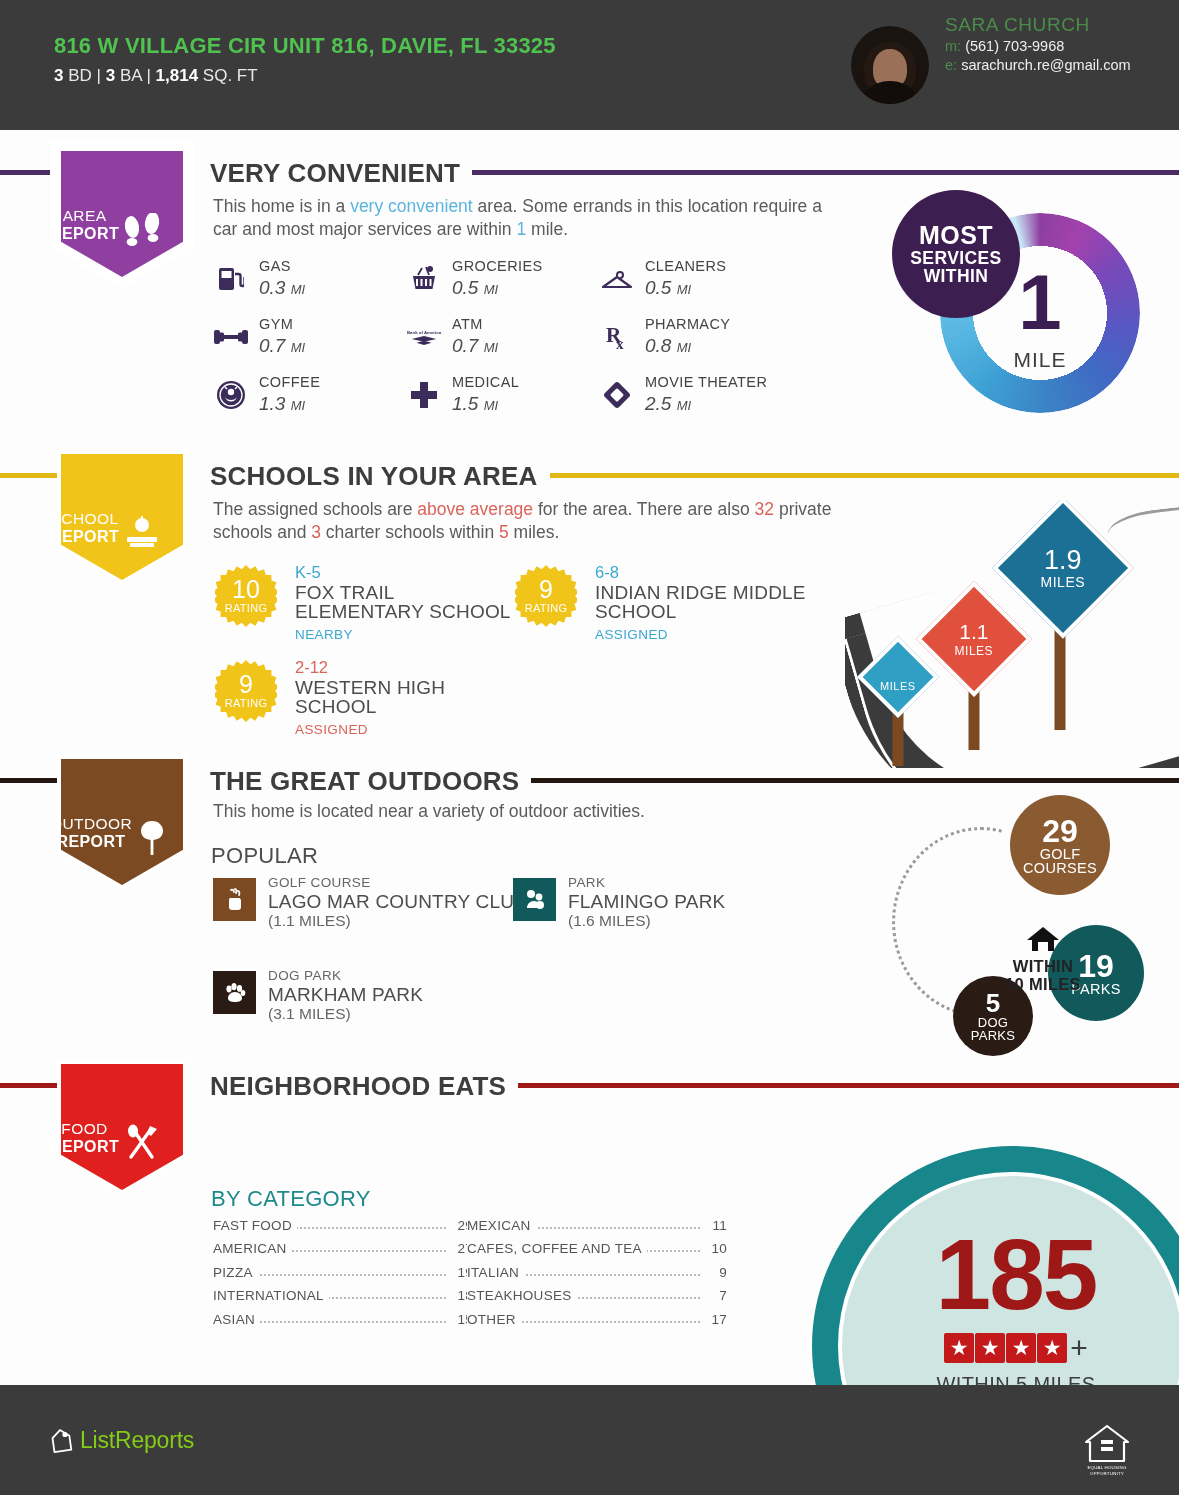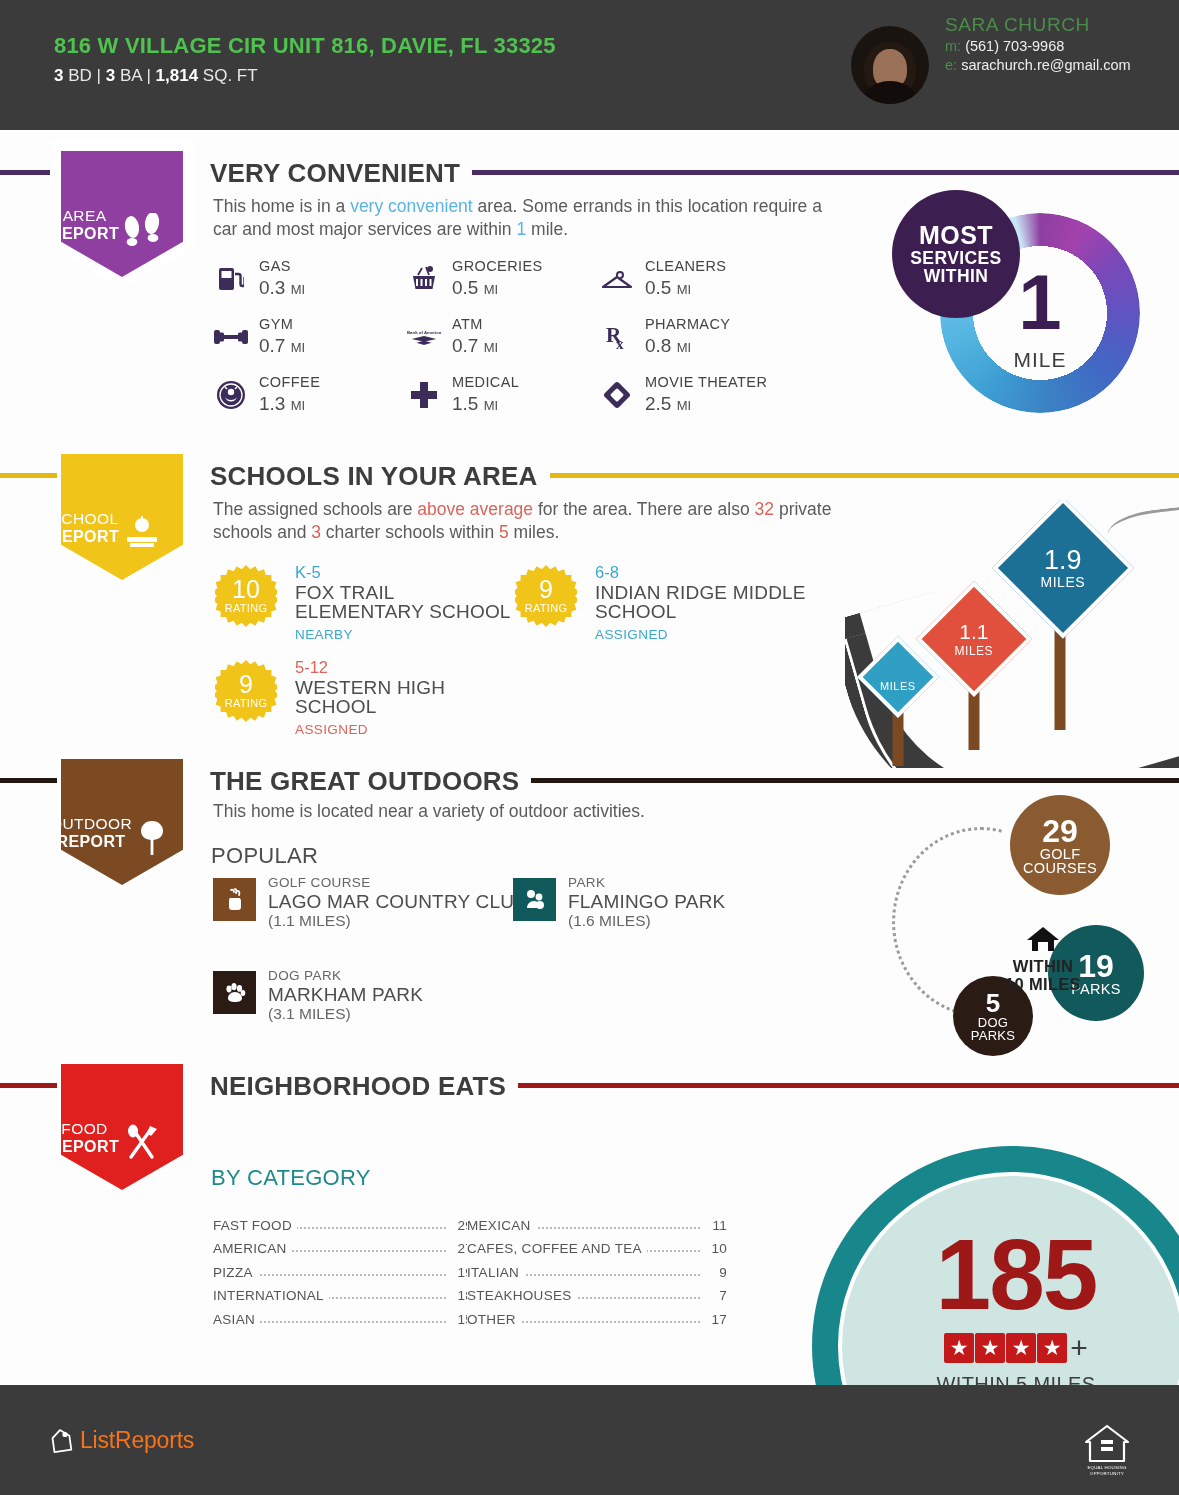--- a/index.html
+++ b/index.html
@@ -97,21 +97,21 @@
   }
 
   
   #area-sect { top:140px; height:310px; }
   .amen { position:absolute; width:220px; }
   .amen .ico {
     position:absolute; left:0; top:2px; width:36px; height:38px;
     display:flex; align-items:center; justify-content:center;
   }
   .amen .lbl { position:absolute; left:46px; top:0px; font-size:14.5px; color:#444; letter-spacing:0.4px; }
-  .amen .val { position:absolute; left:46px; top:19px; font-size:19px; color:#4d4d4d; }
+  .amen .val { position:absolute; left:46px; top:19px; font-size:19px; color:#4d4d4d;font-style:italic; }
   .amen .val .u { font-size:13px; }
 
   .donut-wrap { position:absolute; left:940px; top:213px; width:200px; height:200px; }
   .donut {
     position:absolute; inset:0; border-radius:50%;
     background:conic-gradient(from 0deg,
        #8e3fa0 0deg, #a342ad 26deg, #7b48b8 56deg,
        #5a56c2 96deg, #4069c4 134deg, #3b82c4 175deg,
        #3e9fd4 215deg, #53b4e0 250deg, #6ac3ea 290deg,
        #9fd4f0 320deg, #c9e6f6 345deg, #8e3fa0 360deg);
@@ -203,21 +203,21 @@
   .dotring {
     position:absolute; left:12px; top:32px; width:178px; height:190px;
     border:3px dotted #9b9b9b; border-radius:50%;
     clip-path:polygon(0 0,62% 0,62% 18%,18% 18%,18% 82%,70% 82%,70% 100%,0 100%);
   }
   .homemark { position:absolute; left:108px; top:130px; width:110px; text-align:center; }
   .homemark .hl { font-size:16.5px; font-weight:bold; color:#222; line-height:1.12; letter-spacing:0.3px; }
 
   
   #food-sect { top:1053px; height:330px; }
-  .bycat { position:absolute; left:211px; top:112px; font-size:22px; color:#1f8a8a; letter-spacing:0.3px; }
+  .bycat { position:absolute; left:211px; top:133px; font-size:22px; color:#1f8a8a; letter-spacing:0.3px; }
   .catcol { position:absolute; top:163px; width:260px; }
   .catrow { position:relative; height:23.4px; font-size:13.5px; color:#555; letter-spacing:0.3px; }
   .catrow .cn { position:absolute; left:0; top:2px; background:#fdfdfd; padding-right:5px; z-index:2; }
   .catrow .cv { position:absolute; right:0; top:2px; background:#fdfdfd; padding-left:5px; z-index:2; text-align:right; width:26px; }
   .catrow .dots { position:absolute; left:0; right:0; top:11px; border-bottom:2px dotted #b9b9b9; z-index:1; }
 
   .bigcircle {
     position:absolute; left:812px; top:1146px; width:400px; height:400px;
     border-radius:50%; background:#17878b;
   }
@@ -244,21 +244,21 @@
 
   
   .footer {
     position:absolute; left:0; top:1385px; width:1179px; height:110px;
     background:#3b3b3b;
   }
   .lr-logo { position:absolute; left:50px; top:42px; display:flex; align-items:center; }
   .lr-logo .mark {
     width:23px; height:26px; margin-right:7px; position:relative;
   }
-  .lr-logo .txt { color:#f97316; font-size:23px; letter-spacing:-0.2px; }
+  .lr-logo .txt { color:#84cc16; font-size:23px; letter-spacing:-0.2px; }
   .disclaimer {
     position:absolute; left:224px; top:49px; font-size:13.5px; color:#e2e2e2;
   }
   .eho { position:absolute; left:1082px; top:38px; width:50px; height:52px; }
   .eho .ehotxt { position:absolute; left:0; top:42px; width:50px; text-align:center; font-size:4.4px; color:#fff; letter-spacing:0.2px; line-height:1.25; }
   svg { display:block; }
 </style>
 </head>
 <body>
 
@@ -487,21 +487,21 @@
         <span>SCHOOL</span>
       </div>
       <div class="tag blue" style="top:62px">ASSIGNED</div>
     </div>
 
     <div class="sch" style="left:215px;top:217px">
       <div class="star">
         <span class="n">9</span>
         <span class="r">RATING</span>
       </div>
-      <div class="grade red">5-12</div>
+      <div class="grade red">2-12</div>
       <div class="name">
         <span>WESTERN HIGH</span><br>
         <span>SCHOOL</span>
       </div>
       <div class="tag red" style="top:62px">ASSIGNED</div>
     </div>
   </div>
 
   <div class="roadbox">
     <div class="road"></div>

